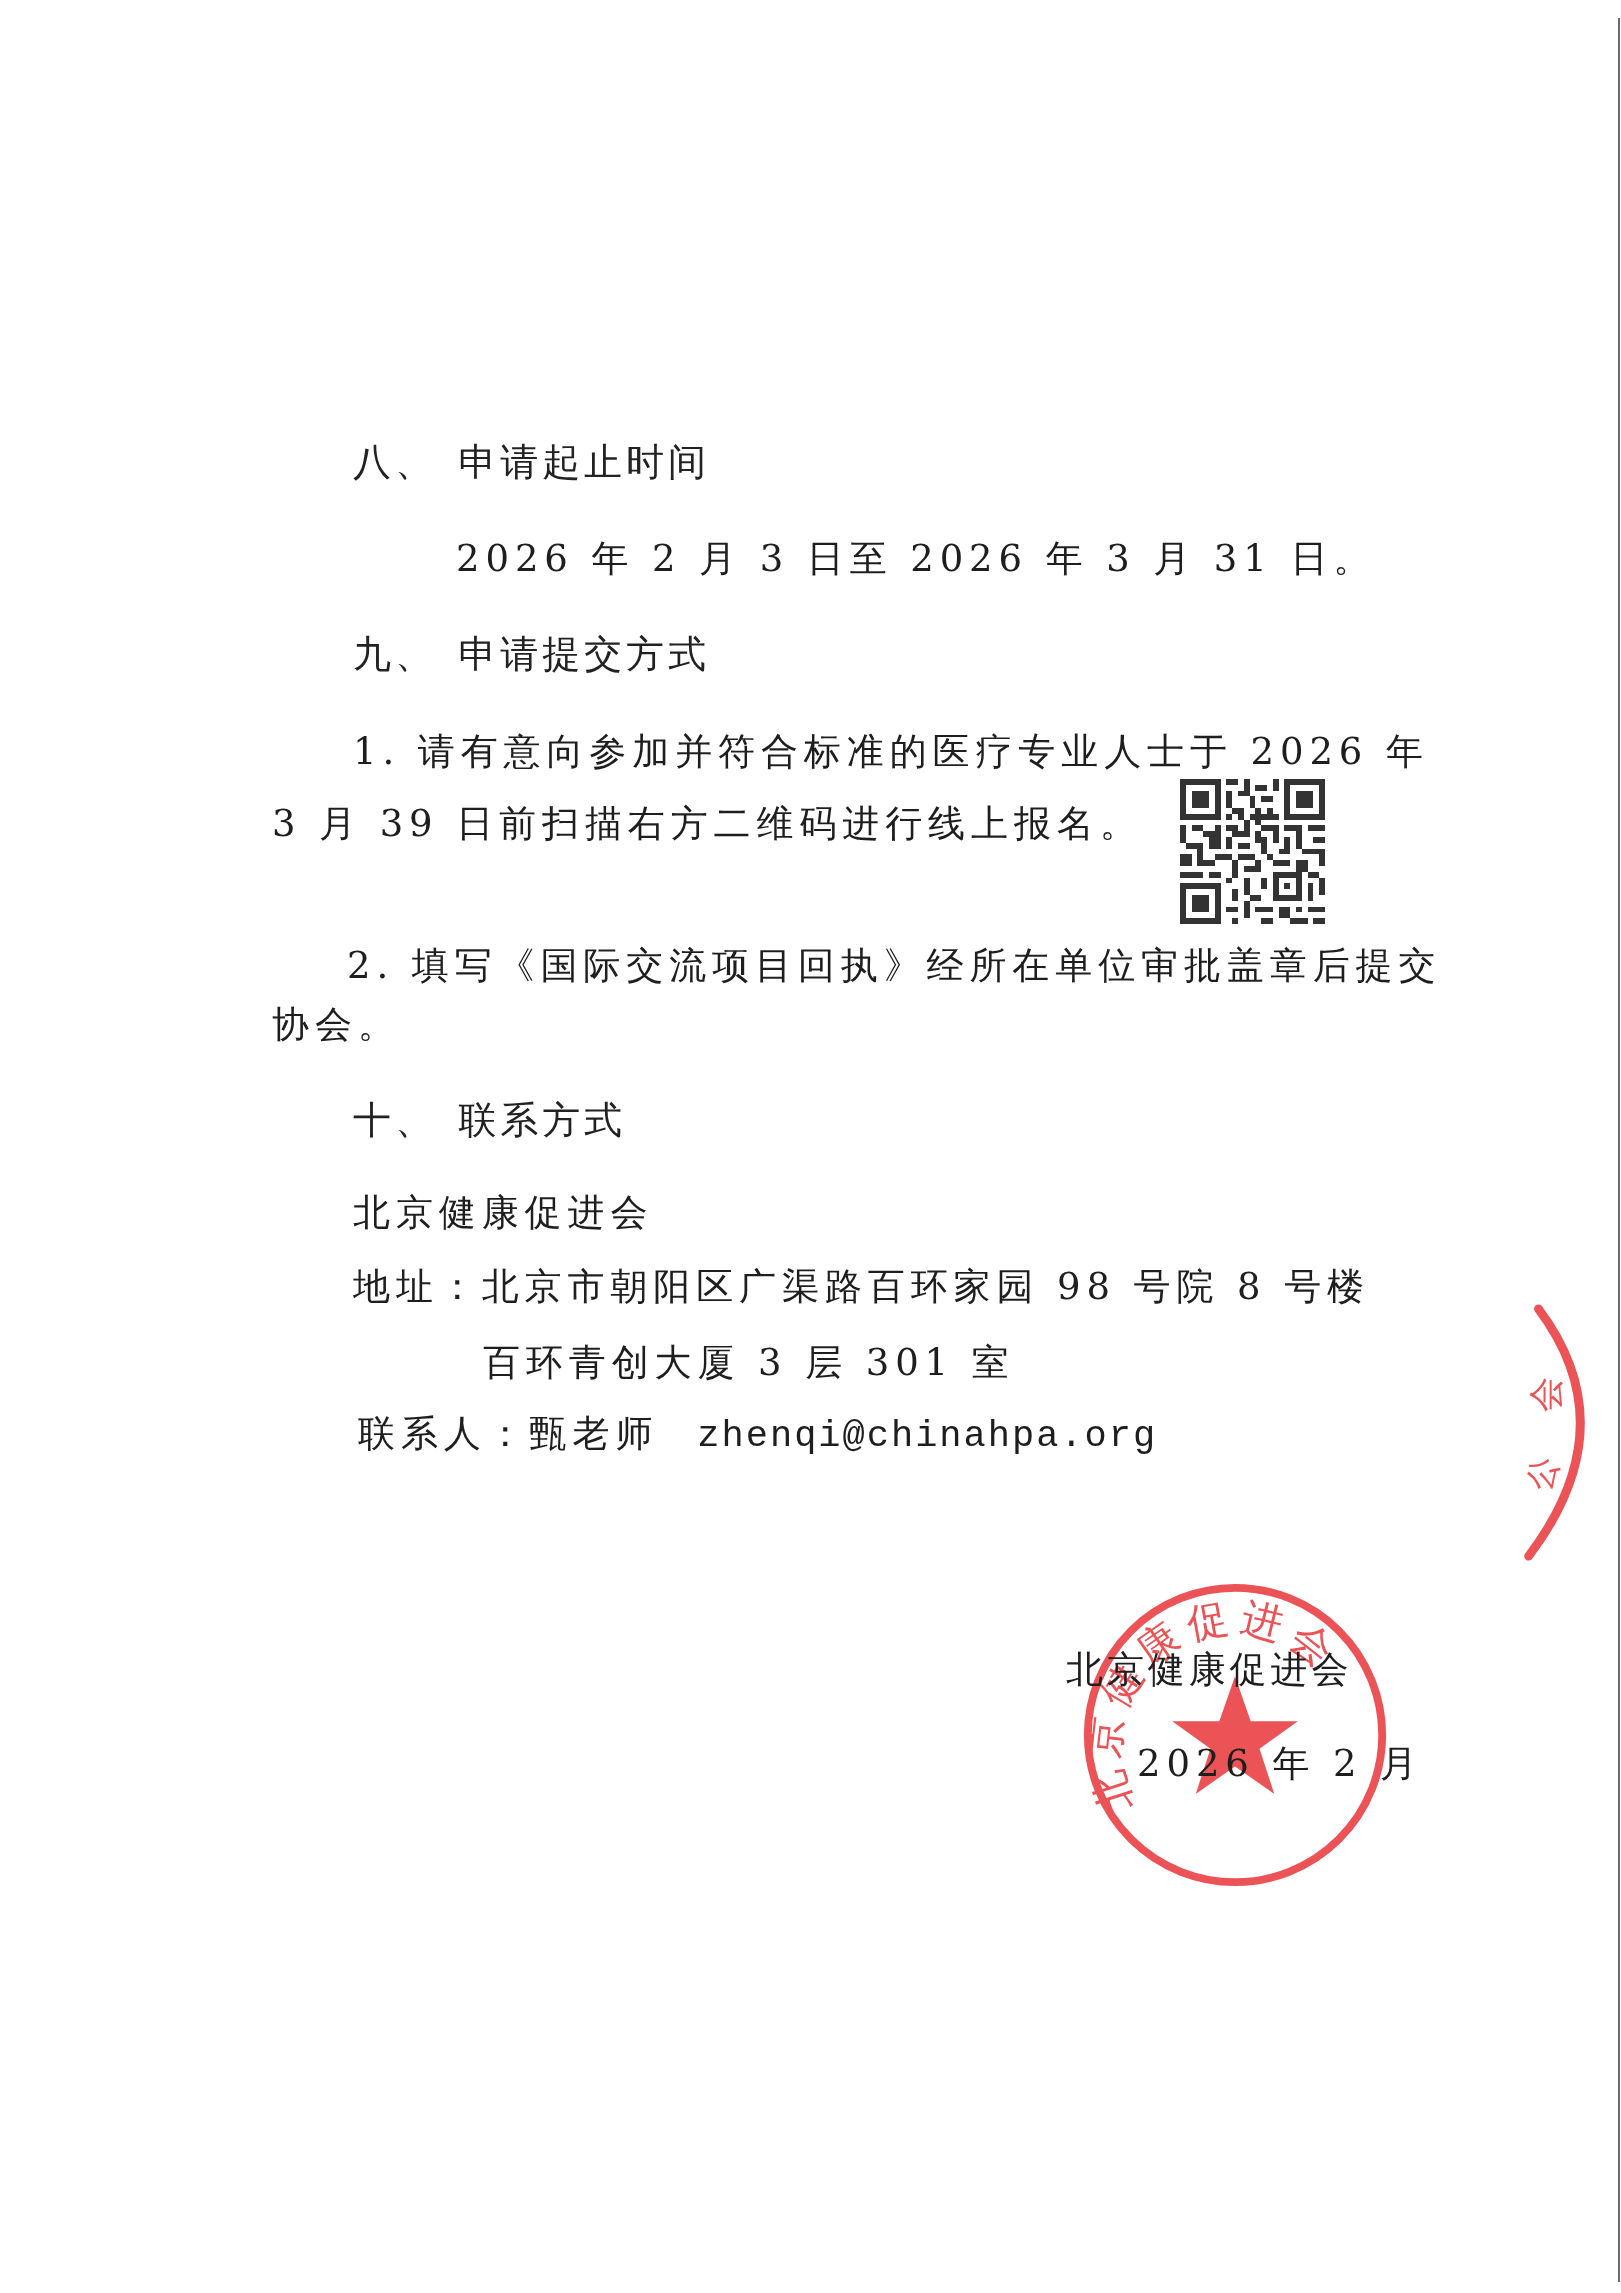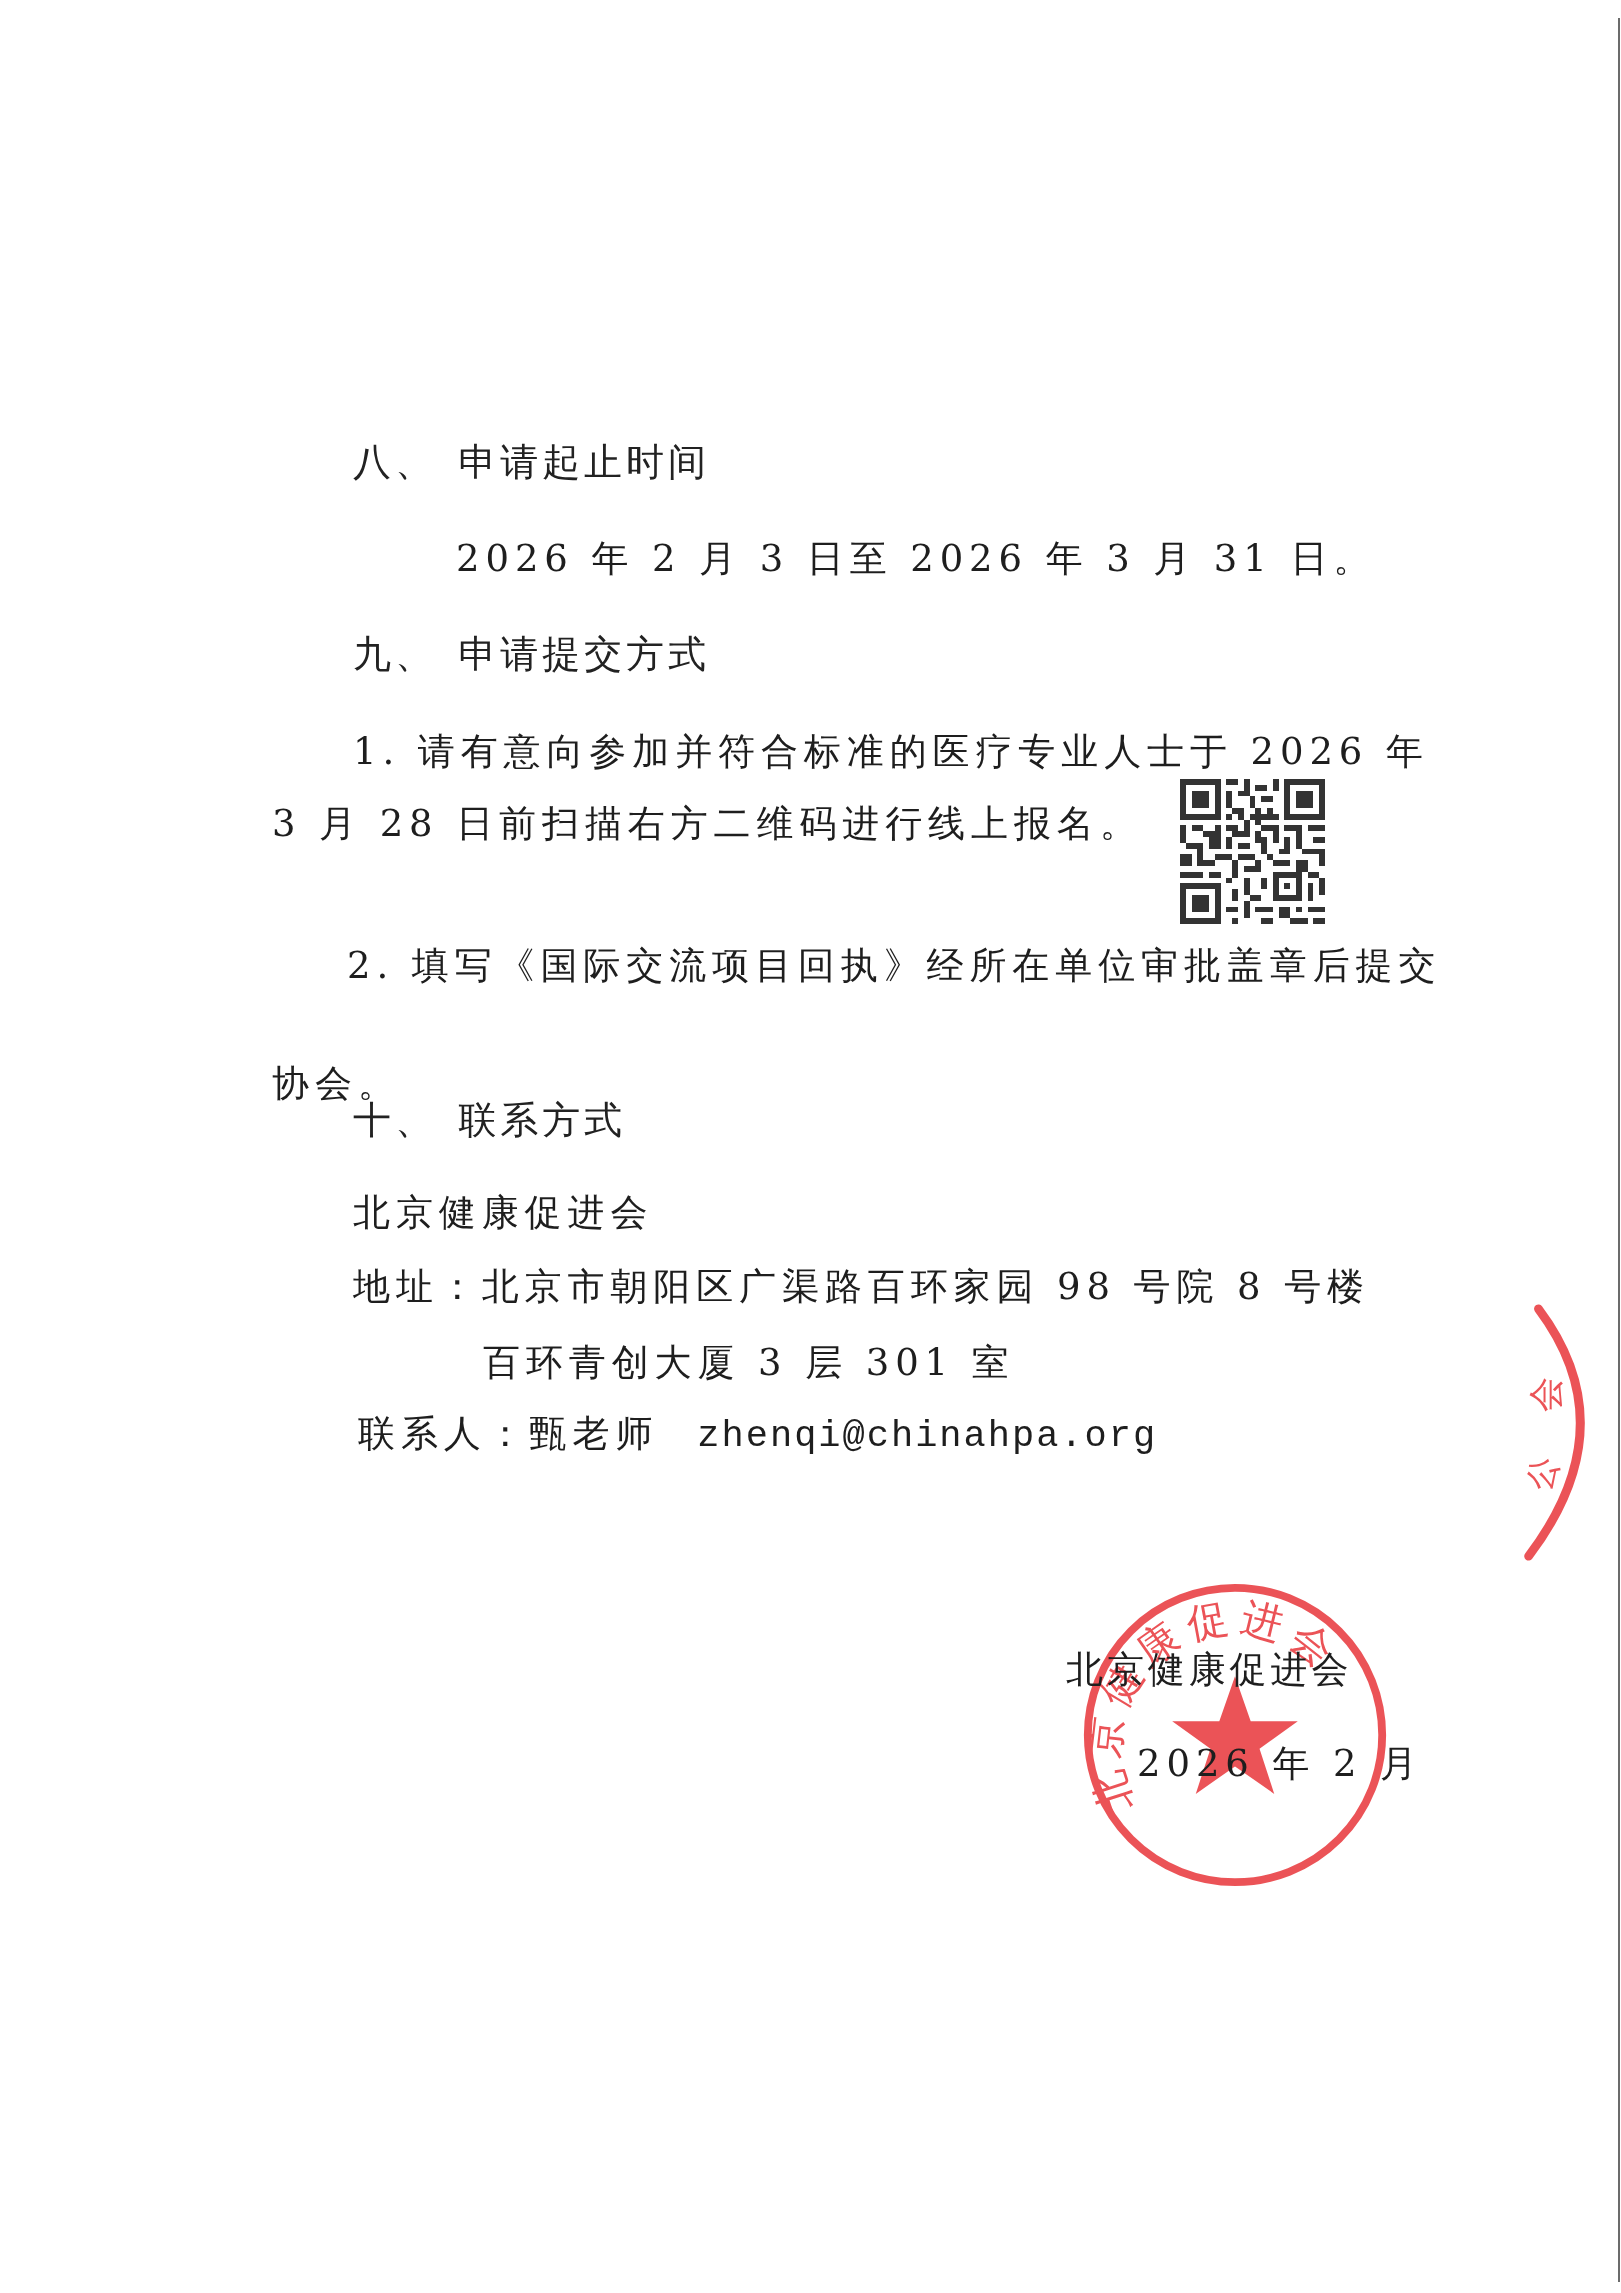--- a/index.html
+++ b/index.html
@@ -24,21 +24,21 @@
 
 <div class="line heading" style="left:353px; top:439px;font-family:Liberation Serif, serif;">
   <span class="num">八、</span><span>申请起止时间</span>
 </div>
 <div class="line body-text" style="left:456px; top:535px;">2026 年 2 月 3 日至 2026 年 3 月 31 日。</div>
 
 <div class="line heading" style="left:353px; top:631px;">
   <span class="num">九、</span><span>申请提交方式</span>
 </div>
 <div class="line body-text just" style="left:353px; top:728px; width:1002px;">1. 请有意向参加并符合标准的医疗专业人士于 2026 年</div>
-<div class="line body-text" style="left:272px; top:800px;">3 月 28 日前扫描右方二维码进行线上报名。</div>
+<div class="line body-text" style="left:272px; top:800px;">3 月 39 日前扫描右方二维码进行线上报名。</div>
 
 <svg class="qr" viewBox="0 0 25 25" shape-rendering="crispEdges">
   <rect width="25" height="25" fill="#fff"></rect>
   <g fill="#333">
 
     <path d="M0 0h7v7h-7z M1 1v5h5v-5z" fill-rule="evenodd"></path>
     <rect x="2" y="2" width="3" height="3"></rect>
     <path d="M18 0h7v7h-7z M19 1v5h5v-5z" fill-rule="evenodd"></path>
     <rect x="20" y="2" width="3" height="3"></rect>
     <path d="M0 18h7v7h-7z M1 19v5h5v-5z" fill-rule="evenodd"></path>
@@ -114,21 +114,21 @@
       <rect x="20" y="22" width="1" height="1"></rect>
       <rect x="22" y="22" width="3" height="1"></rect>
     <rect x="9" y="24" width="1" height="1"></rect>
       <rect x="14" y="24" width="2" height="1"></rect>
       <rect x="19" y="24" width="3" height="1"></rect>
       <rect x="23" y="24" width="2" height="1"></rect>
   </g>
 </svg>
 
 <div class="line body-text just" style="left:347px; top:942px; width:1002px;">2. 填写《国际交流项目回执》经所在单位审批盖章后提交</div>
-<div class="line body-text" style="left:272px; top:1060px;font-family:Liberation Serif, serif;">协会。</div>
+<div class="line body-text" style="left:272px; top:1001px;font-family:Liberation Serif, serif;">协会。</div>
 
 <div class="line heading" style="left:353px; top:1097px;">
   <span class="num">十、</span><span>联系方式</span>
 </div>
 <div class="line body-text" style="left:353px; top:1189px;">北京健康促进会</div>
 <div class="line body-text" style="left:353px; top:1263px;">
   <span>地址：</span><span>北京市朝阳区广渠路百环家园 98 号院 8 号楼</span>
 </div>
 <div class="line body-text" style="left:483px; top:1339px;">百环青创大厦 3 层 301 室</div>
 <div class="line body-text" style="left:358px; top:1410px;text-align:right;">

